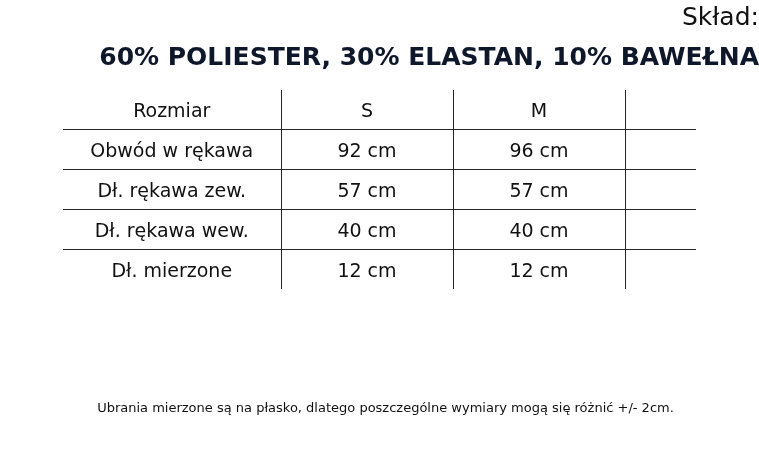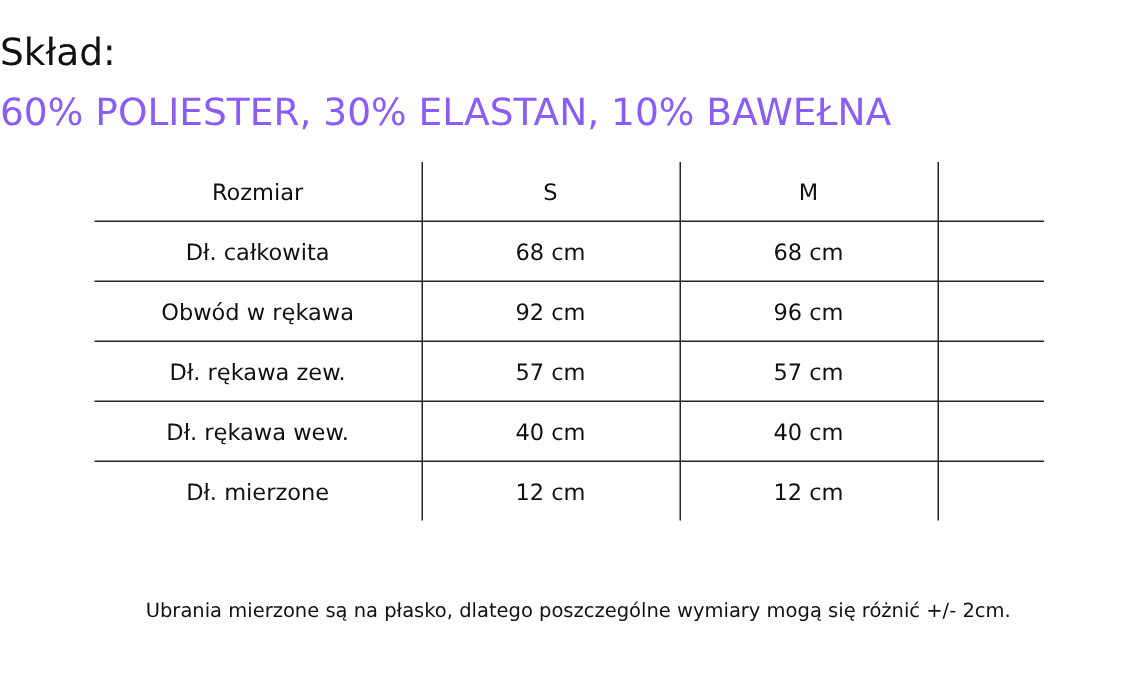--- a/index.html
+++ b/index.html
@@ -14,52 +14,51 @@
     color: #1a1a1a;
     overflow: hidden;
   }
   .page {
     width: 759px;
     height: 458px;
     position: relative;
     box-sizing: border-box;
   }
   .heading {
-    text-align: left;
-    padding-top: 18px;
+    text-align: right;
   }
   .heading-line1 {
     font-size: 25px;
     line-height: 34px;
     font-weight: 400;
     color: #111111;
   }
   .heading-line2 {
     font-size: 25px;
     line-height: 34px;
-    font-weight: 400;
-    color: #8b5cf6;
+    font-weight: 700;
+    color: #0f172a;
     margin-top: 6px;
   }
   .table-wrap {
     margin-top: 16px;
     padding: 0 63px;
     box-sizing: border-box;
   }
   table.size-table {
     width: 633px;
     border-collapse: collapse;
     table-layout: fixed;
   }
   table.size-table td {
     border: 1px solid #262626;
     text-align: center;
     vertical-align: middle;
     height: 39px;
-    font-size: 15px;
+    font-size: 19px;
     font-weight: 400;
     color: #111111;
     padding: 0;
   }
   
   table.size-table tr td:first-child {
     border-left: none;
   }
   table.size-table tr td:last-child {
     border-right: none;
@@ -112,26 +111,20 @@
         <col class="c-tail">
       </colgroup>
       <tbody>
         <tr>
           <td class="head-cell">Rozmiar</td>
           <td class="head-cell">S</td>
           <td class="head-cell">M</td>
           <td class="head-cell"></td>
         </tr>
         <tr>
-          <td class="label-cell">Dł. całkowita</td>
-          <td class="value-cell">68 cm</td>
-          <td class="value-cell">68 cm</td>
-          <td class="value-cell"></td>
-        </tr>
-        <tr>
           <td class="label-cell">Obwód w rękawa</td>
           <td class="value-cell">92 cm</td>
           <td class="value-cell">96 cm</td>
           <td class="value-cell"></td>
         </tr>
         <tr>
           <td class="label-cell">Dł. rękawa zew.</td>
           <td class="value-cell">57 cm</td>
           <td class="value-cell">57 cm</td>
           <td class="value-cell"></td>

